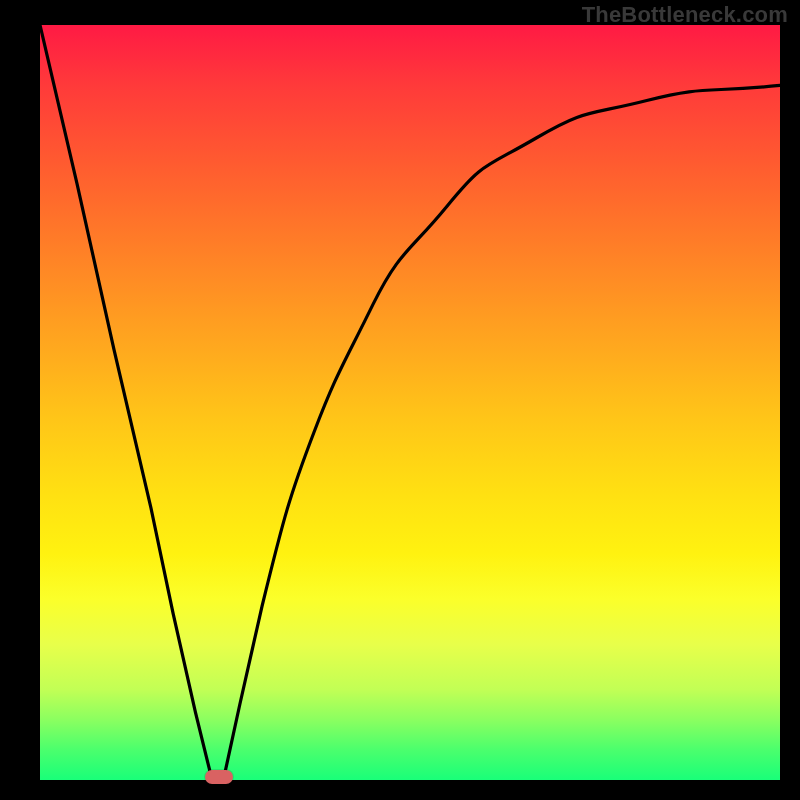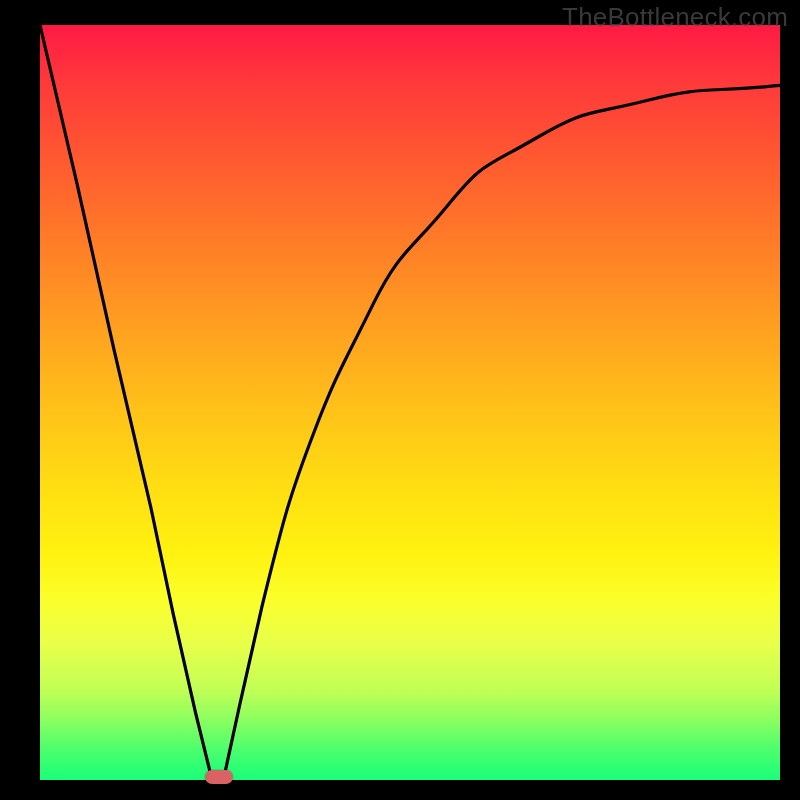--- a/index.html
+++ b/index.html
@@ -40,22 +40,22 @@
       #8bff60 92%,
       #4bff6d 96%,
       #19ff79 100%
     );
   }
   .watermark {
     position: absolute;
     top: 2px;
     right: 12px;
     color: #4a4a4a;
-    font-size: 26px;
-    font-weight: 400;
+    font-size: 22px;
+    font-weight: 700;
     letter-spacing: 0.2px;
     opacity: 0.78;
     pointer-events: none;
     text-align: right;
   }
   svg.curve {
     position: absolute;
     left: 0;
     top: 0;
     width: 740px;

